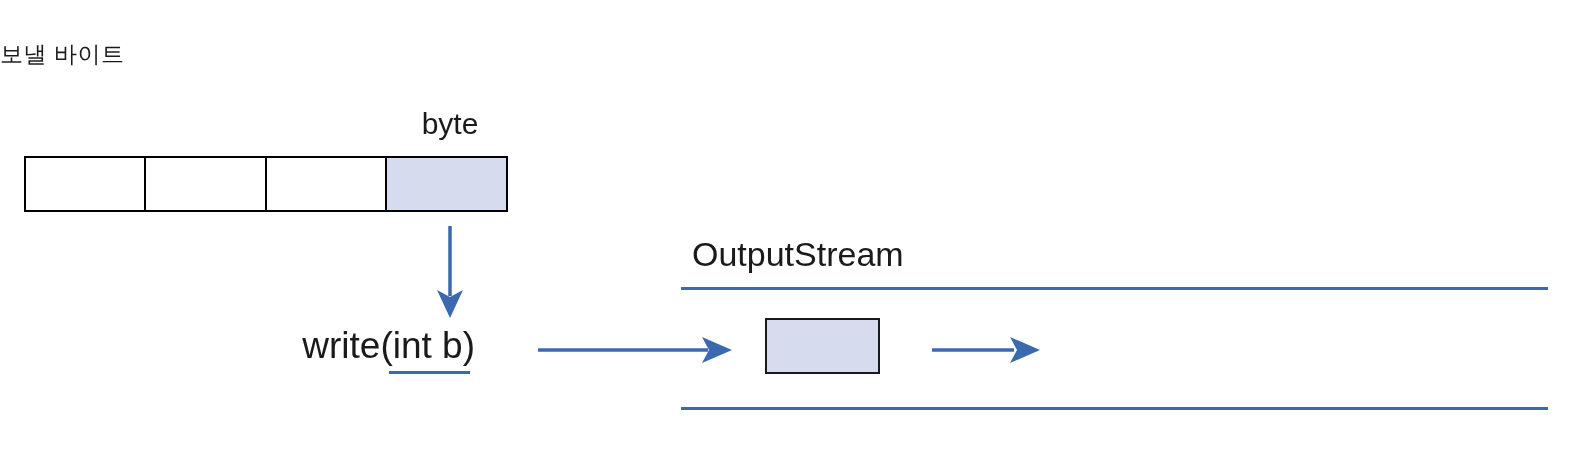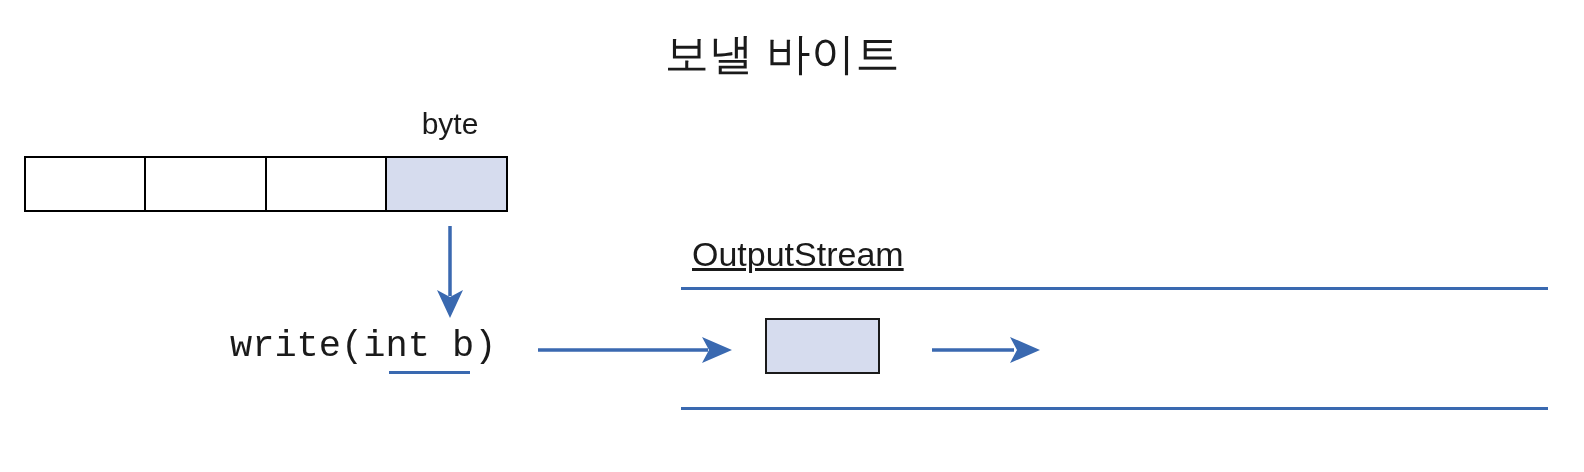--- a/index.html
+++ b/index.html
@@ -19,22 +19,22 @@
     background: #ffffff;
     overflow: hidden;
   }
   .abs { position: absolute; }
 
   
   .label-korean {
     left: 0;
     top: 33px;
     width: 900px;
-    text-align: right;
-    font-size: 44px;
+    text-align: left;
+    font-size: 23px;
     line-height: 42px;
     letter-spacing: 0.5px;
     color: #1a1a1a;
     white-space: nowrap;
   }
   .label-byte {
     left: 0;
     top: 103px;
     width: 900px;
     text-align: center;
@@ -42,21 +42,20 @@
     line-height: 42px;
     color: #1a1a1a;
   }
   .label-outputstream {
     left: 692px;
     top: 234px;
     font-size: 34px;
     line-height: 40px;
     color: #1a1a1a;
     white-space: nowrap;
-    text-decoration: underline;
   }
 
   
   #byte-array {
     left: 24px;
     top: 156px;
     width: 484px;
     height: 56px;
     display: flex;
     box-sizing: border-box;
@@ -74,21 +73,20 @@
   
   #write-call {
     left: 230px;
     top: 323px;
     width: 245px;
     text-align: right;
     font-size: 37px;
     line-height: 46px;
     color: #1a1a1a;
     white-space: nowrap;
-    font-family: Liberation Mono, monospace;
   }
   #write-underline {
     left: 389px;
     top: 371px;
     width: 81px;
     height: 3px;
     background: #3a69b0;
   }
 
   

